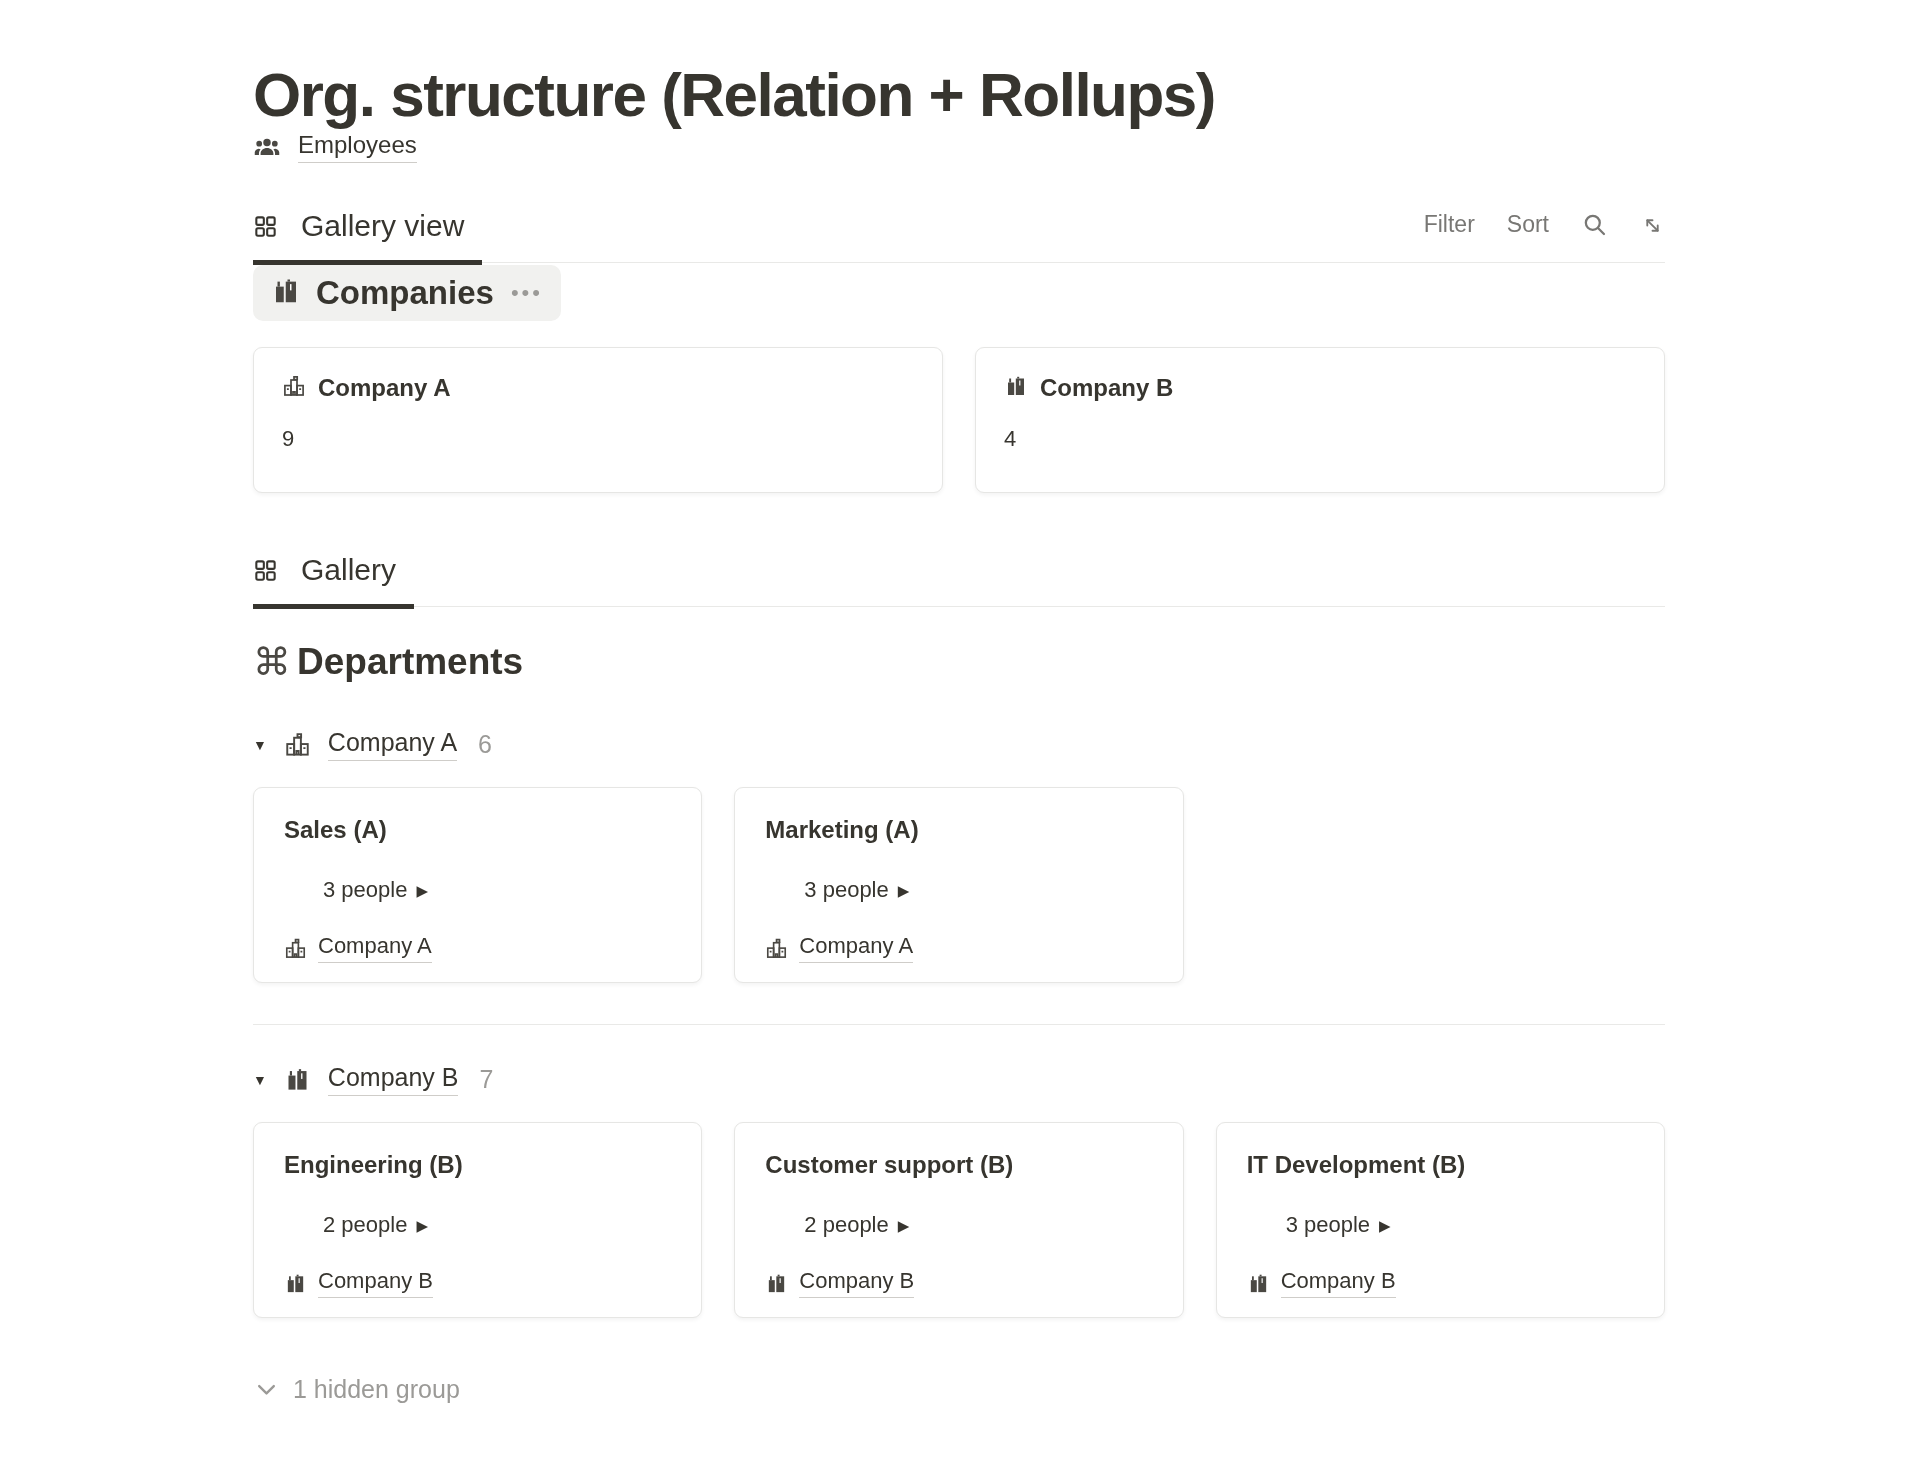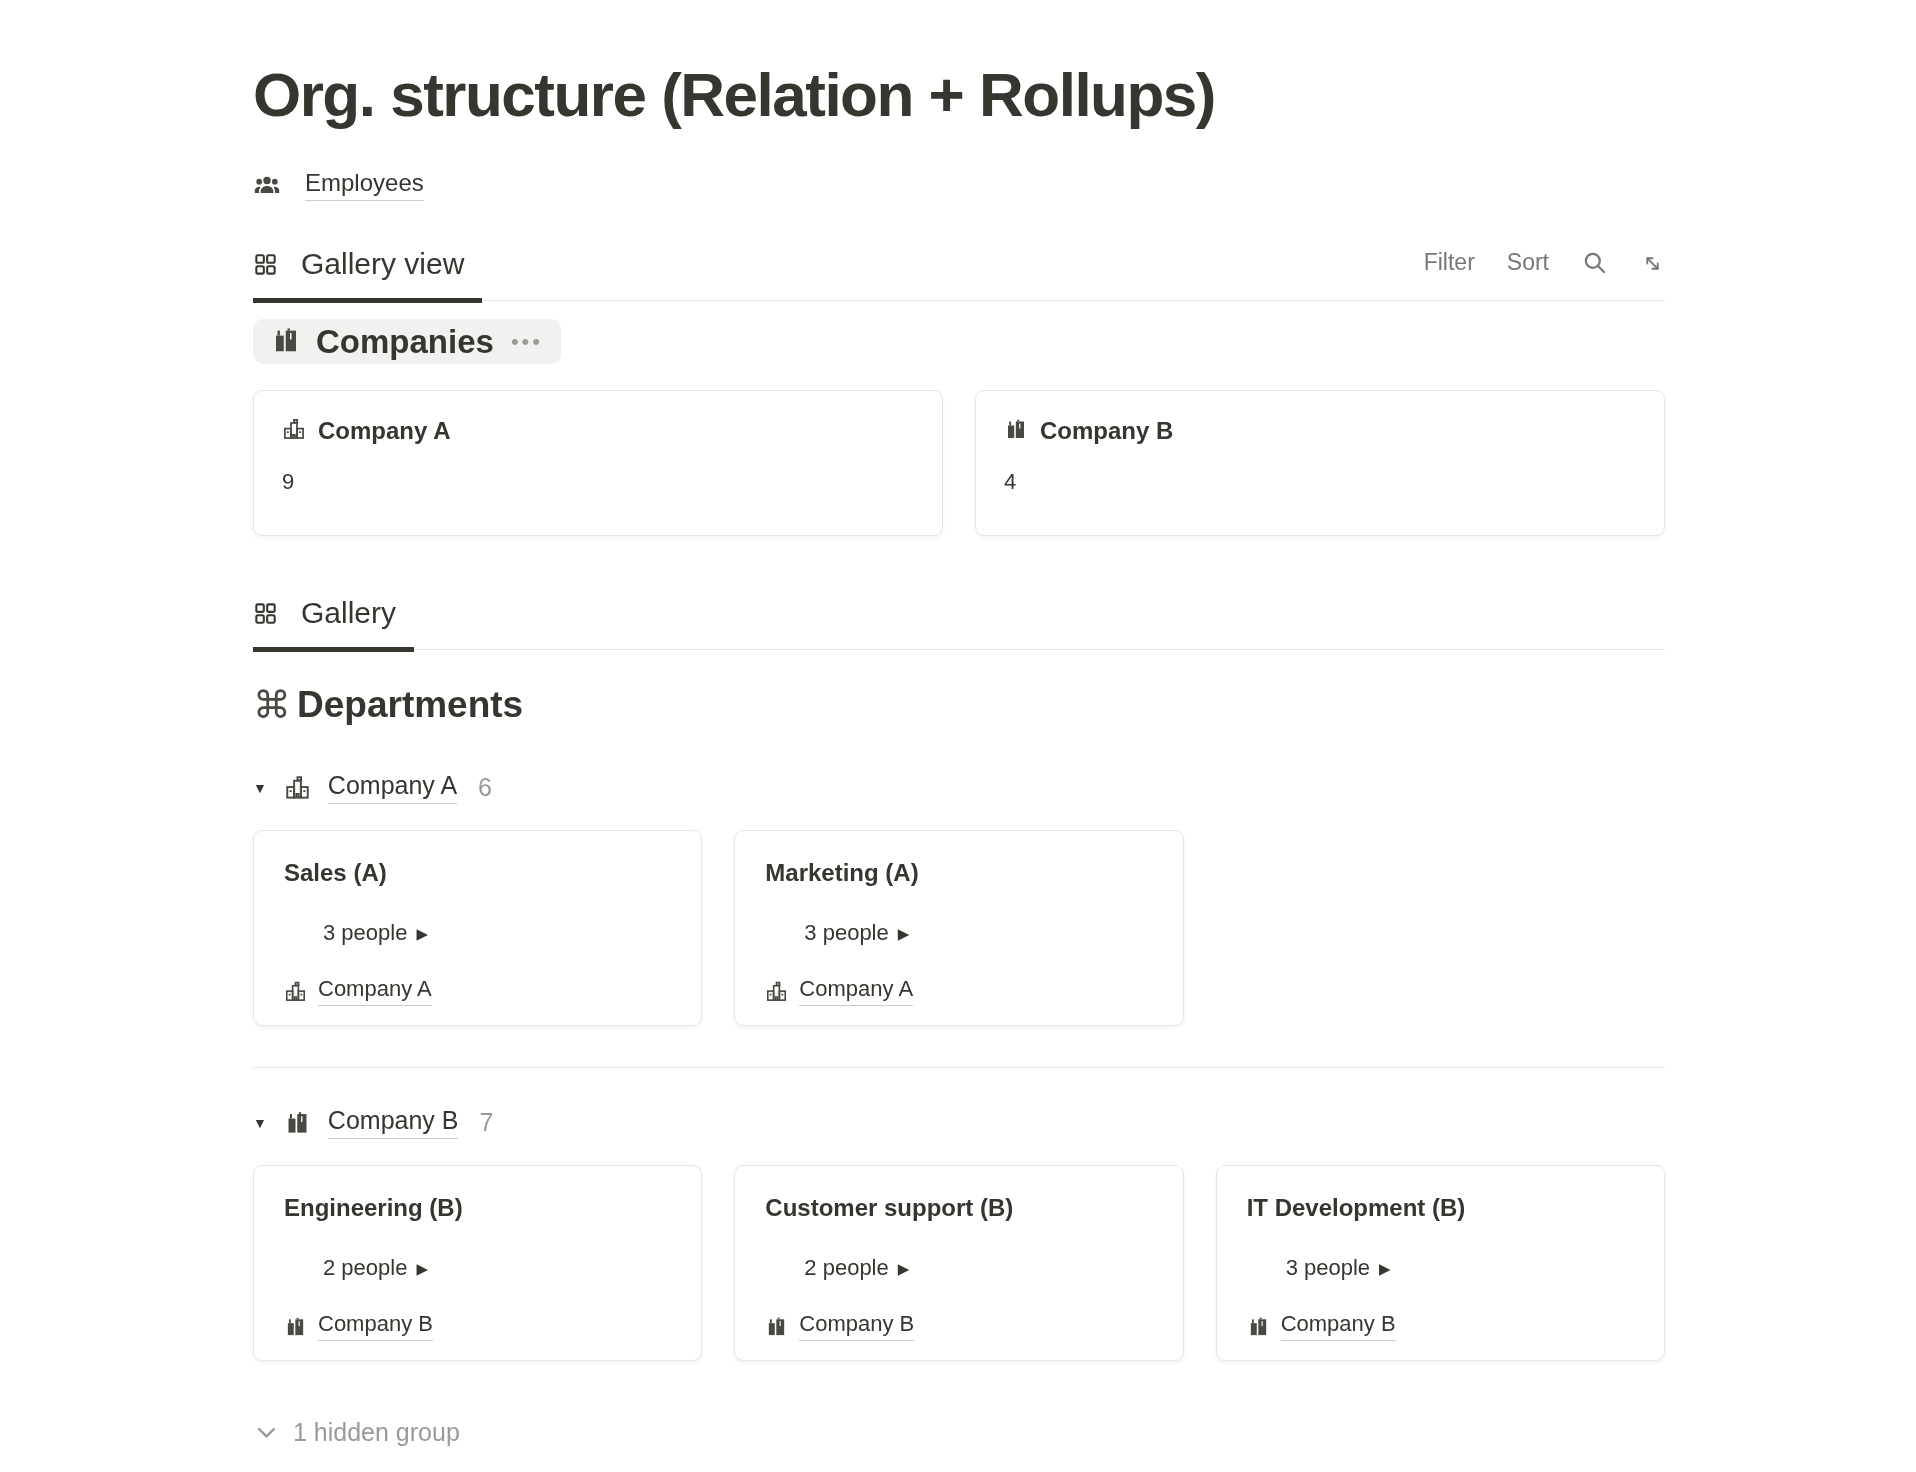--- a/index.html
+++ b/index.html
@@ -12,37 +12,37 @@
   }
   .content { padding: 58px 0 0 253px; width: 1665px; }
 
   
   .page-title {
     margin: 0; font-size: 62px; font-weight: 800; letter-spacing: -1.5px;
     line-height: 1.18; color: #37352f;
   }
 
   
-  .breadcrumb-row { margin-top: 38px; display: flex; align-items: center; gap: 24px; width: max-content; cursor: pointer; }
+  .breadcrumb-row { display: flex; align-items: center; gap: 17px; width: max-content; cursor: pointer; }
   .breadcrumb-row .icon svg { display: block; }
   .u { border-bottom: 1.5px solid #cfcdc9; padding-bottom: 3px; }
   .breadcrumb-label { font-size: 24px; font-weight: 500; }
 
   
   .toolbar-row { margin-top: 46px; border-bottom: 1px solid #e9e9e7; display: flex; justify-content: space-between; align-items: flex-start; width: 1412px; }
   .tab { position: relative; display: flex; align-items: center; gap: 23px; padding-bottom: 19px; font-size: 30px; font-weight: 500; cursor: pointer; }
   .tab .icon svg { display: block; }
   .tab.active::after { content: ""; position: absolute; left: 0; right: -18px; bottom: -2.5px; height: 4.5px; background: #37352f; }
   .toolbar-right { display: flex; align-items: flex-end; gap: 32px; padding-top: 2px; }
   .tb-btn { font-size: 23px; color: #787774; cursor: pointer; }
   .tb-icon { cursor: pointer; }
   .tb-icon svg { display: block; }
 
   
-  .group-chip { margin-top: 18px; display: inline-flex; align-items: center; gap: 15px; height: 45px; padding: 0 18px; background: #f1f1ef; border-radius: 10px; cursor: pointer; }
+  .group-chip { margin-top: 2px; display: inline-flex; align-items: center; gap: 15px; height: 56px; padding: 0 18px; background: #f1f1ef; border-radius: 10px; cursor: pointer; }
   .group-chip .chip-label { font-size: 33px; font-weight: 700; }
   .icon-dots { color: #9b9a97; font-size: 22px; letter-spacing: 3px; line-height: 1; padding-left: 2px; cursor: pointer; }
   .icon-dots::before { content: "\2022\2022\2022"; }
 
   
   .cards-row { display: grid; gap: 32px; margin-top: 26px; width: 1412px; }
   .cards-row.two-wide { grid-template-columns: repeat(2, 1fr); }
   .cards-row.three-col { grid-template-columns: repeat(3, 1fr); }
   .card {
     background: #ffffff; border: 1px solid #e6e6e4; border-radius: 9px;

